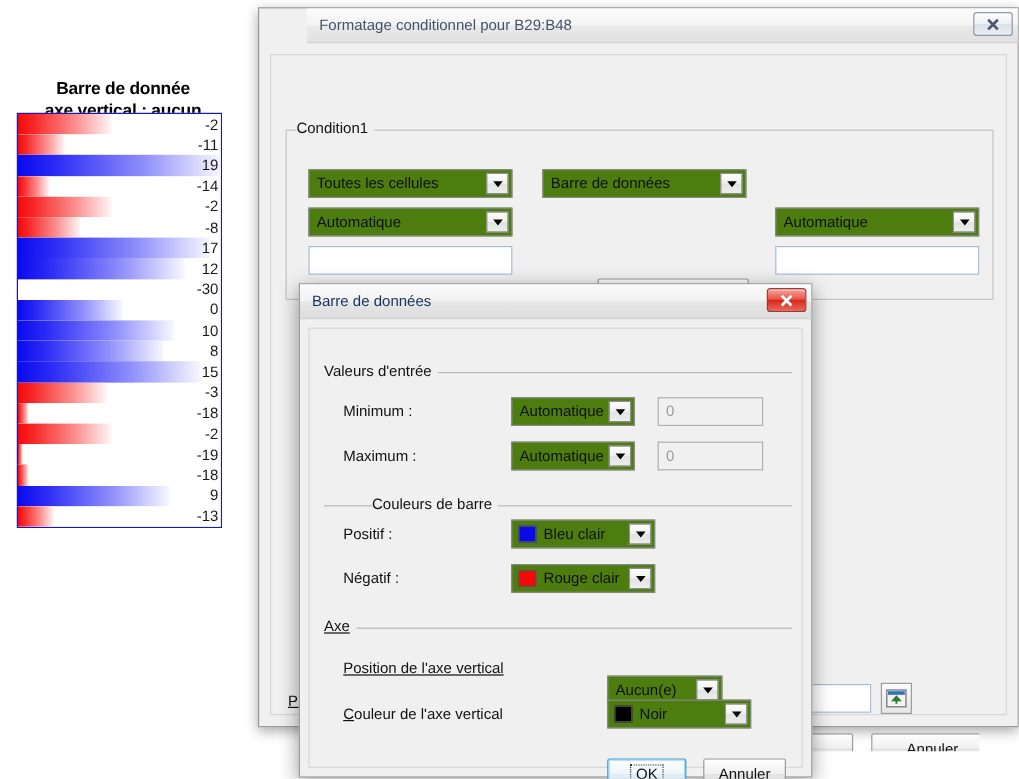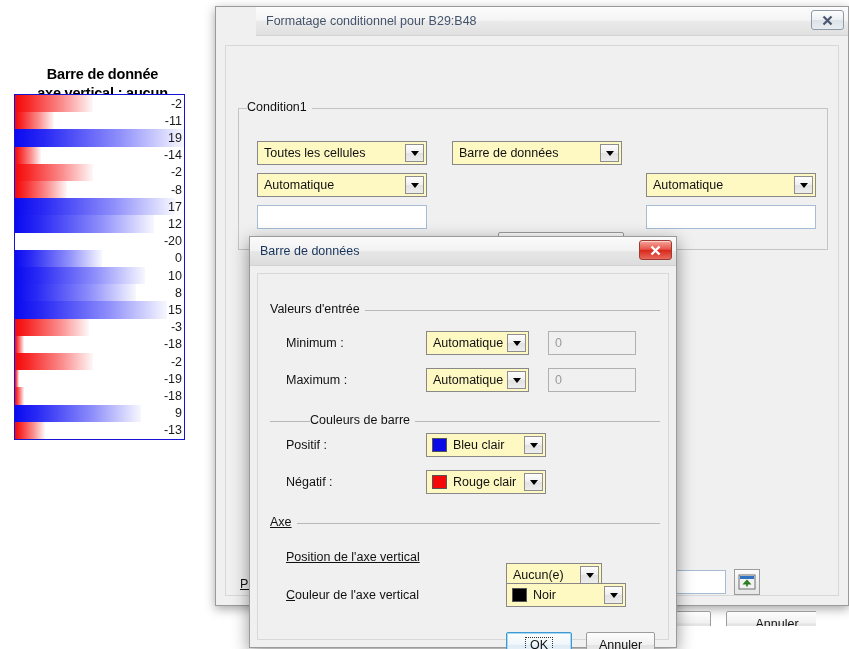--- a/index.html
+++ b/index.html
@@ -110,21 +110,21 @@
     font-size: 12.5px; color: #111;
   }
   .groupbox.bordered {
     border: 1px solid #c4c4c4;
   }
 
   
   .combo {
     position: absolute;
     height: 24px;
-    background: #fef9c3;
+    background: #4d7c0f;
     border: 1px solid #888888;
     display: flex; align-items: center;
     cursor: pointer;
   }
   .combo .ctext {
     flex: 1 1 auto;
     font-size: 12.5px; color: #111;
     padding-left: 6px; white-space: nowrap; overflow: hidden;
   }
   .combo .cbtn {
@@ -239,21 +239,21 @@
         </div>
         <div class="bar-row">
           <div class="bar-fill pos" style="width: 94.8718%;"></div>
           <span class="bar-val">17</span>
         </div>
         <div class="bar-row">
           <div class="bar-fill pos" style="width: 82.0513%;"></div>
           <span class="bar-val">12</span>
         </div>
         <div class="bar-row">
-          <span class="bar-val">-20</span>
+          <span class="bar-val">-30</span>
         </div>
         <div class="bar-row">
           <div class="bar-fill pos" style="width: 51.2821%;"></div>
           <span class="bar-val">0</span>
         </div>
         <div class="bar-row">
           <div class="bar-fill pos" style="width: 76.9231%;"></div>
           <span class="bar-val">10</span>
         </div>
         <div class="bar-row">

